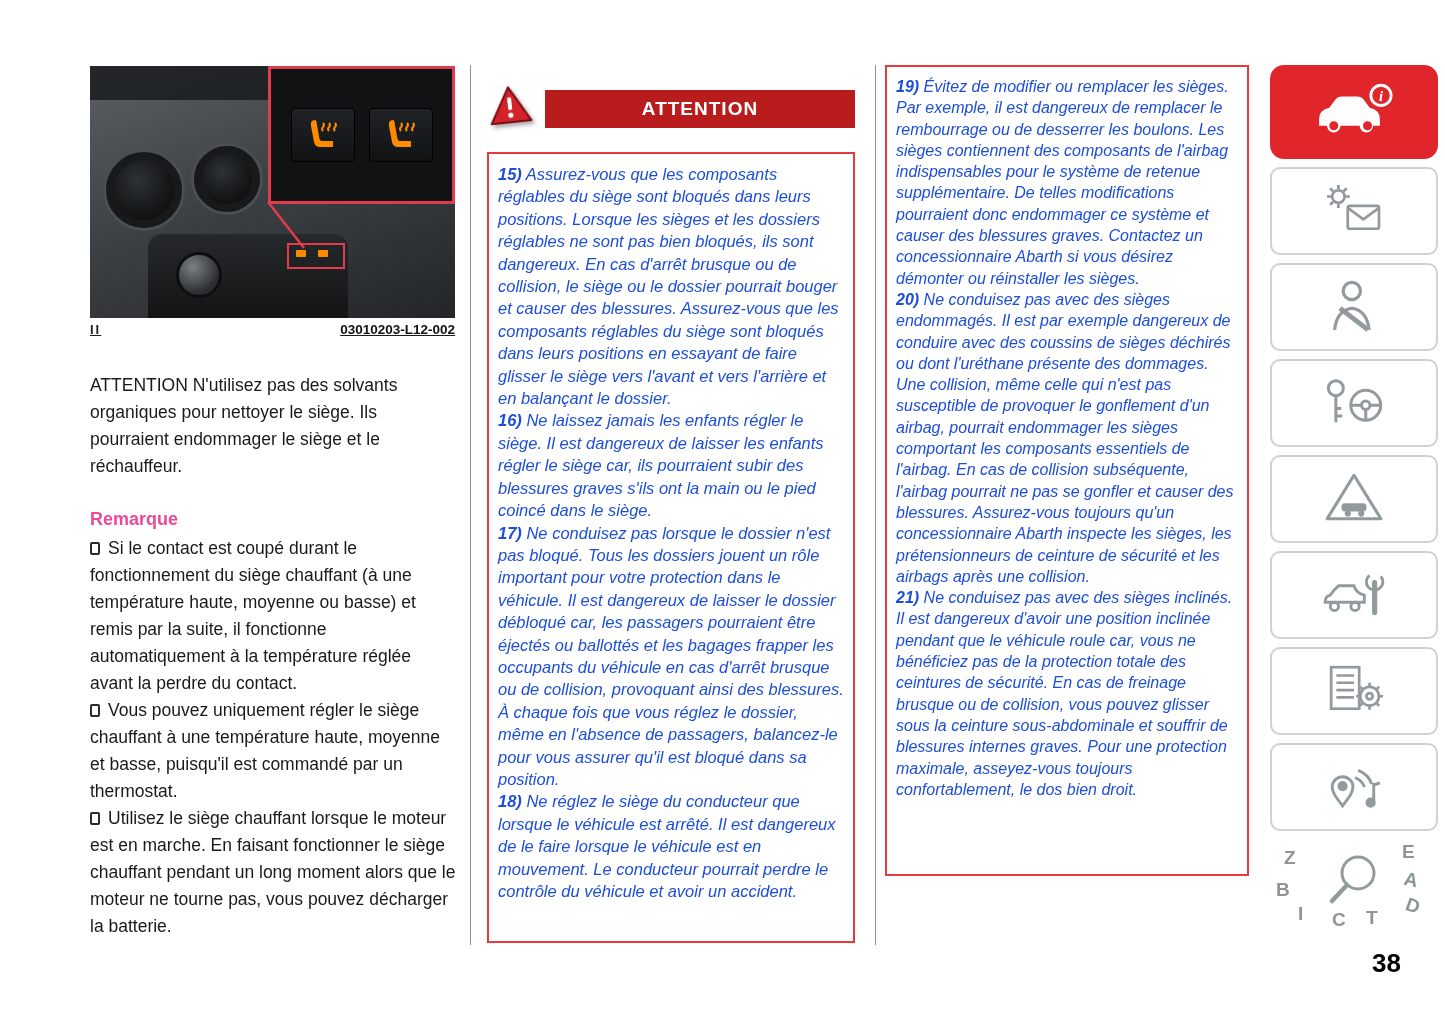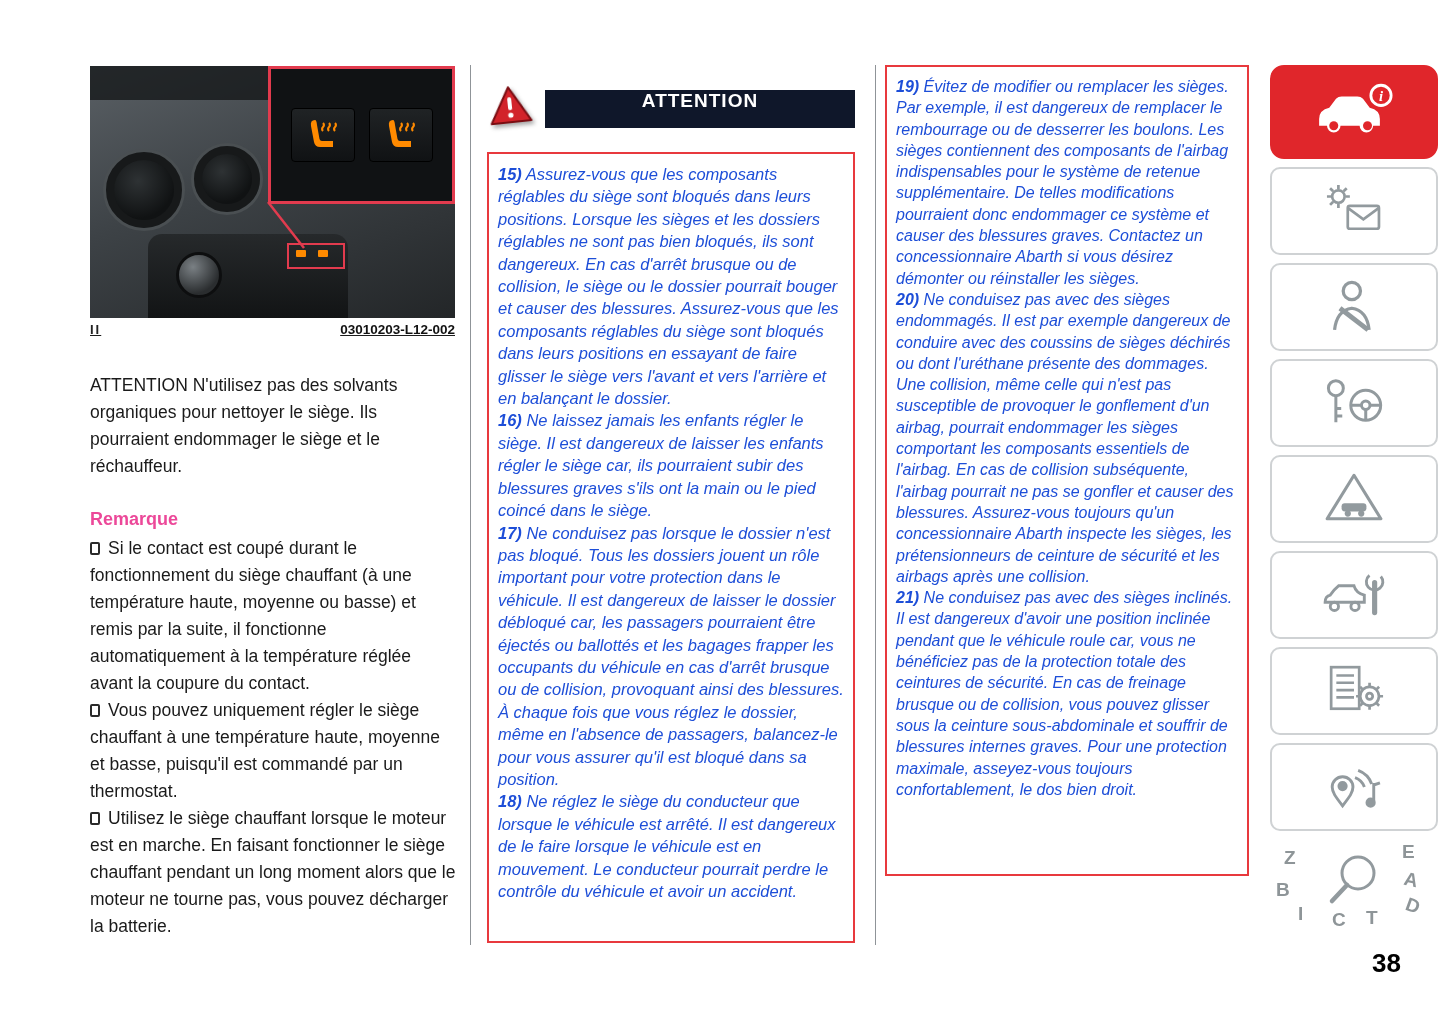--- a/index.html
+++ b/index.html
@@ -50,22 +50,22 @@
     border-radius:2px; margin-right:8px; vertical-align:-1px; }
 
   
   .vdiv { position:absolute; top:65px; height:880px; width:1px; background:#8f9498; }
 
   
   .col-mid { position:absolute; left:487px; top:88px; width:368px; }
   .warn-header { display:flex; align-items:center; height:42px; }
   .tri-wrap { width:50px; flex:0 0 auto; margin-top:-4px; transform:rotate(-6deg);
     filter:drop-shadow(2px 3px 2px rgba(0,0,0,.35)); }
-  .gray-bar { flex:1; height:38px; margin-left:8px; background:#0f172a;
-    display:flex; align-items:flex-start; justify-content:center;
+  .gray-bar { flex:1; height:38px; margin-left:8px; background:#b91c1c;
+    display:flex; align-items:center; justify-content:center;
     color:#fff; font-weight:bold; font-size:19px; letter-spacing:1px; }
   .red-box { border:2px solid #e8393d; margin-top:22px; padding:9px 7px 9px 9px;
     font-style:italic; color:#1d4ed8; }
   .red-box.mid { font-size:16.5px; line-height:22.4px; min-height:791px; }
   .witem b { font-style:italic; }
 
   
   .col-right { position:absolute; left:885px; top:65px; width:364px; }
   .red-box.right { margin-top:0; font-size:16px; line-height:21.3px; min-height:811px; }
 
@@ -115,21 +115,21 @@
   </div>
 
   <div class="figcap">
     <span class="fig-marker">II</span>
     <span class="fig-code">03010203-L12-002</span>
   </div>
 
   <div class="col-left">
     <p class="para">ATTENTION N'utilisez pas des solvants organiques pour nettoyer le siège. Ils pourraient endommager le siège et le réchauffeur.</p>
     <h3 class="note-heading">Remarque</h3>
-    <p class="note"><span class="sq"></span><span>Si le contact est coupé durant le fonctionnement du siège chauffant (à une température haute, moyenne ou basse) et remis par la suite, il fonctionne automatiquement à la température réglée avant la coupure du contact.</span></p>
+    <p class="note"><span class="sq"></span><span>Si le contact est coupé durant le fonctionnement du siège chauffant (à une température haute, moyenne ou basse) et remis par la suite, il fonctionne automatiquement à la température réglée avant la perdre du contact.</span></p>
     <p class="note"><span class="sq"></span><span>Vous pouvez uniquement régler le siège chauffant à une température haute, moyenne et basse, puisqu'il est commandé par un thermostat.</span></p>
     <p class="note"><span class="sq"></span><span>Utilisez le siège chauffant lorsque le moteur est en marche. En faisant fonctionner le siège chauffant pendant un long moment alors que le moteur ne tourne pas, vous pouvez décharger la batterie.</span></p>
   </div>
 
   <div class="vdiv" style="left:470px"></div>
   <div class="vdiv" style="left:875px"></div>
 
   <div class="col-mid">
     <div class="warn-header">
       <span class="tri-wrap">

